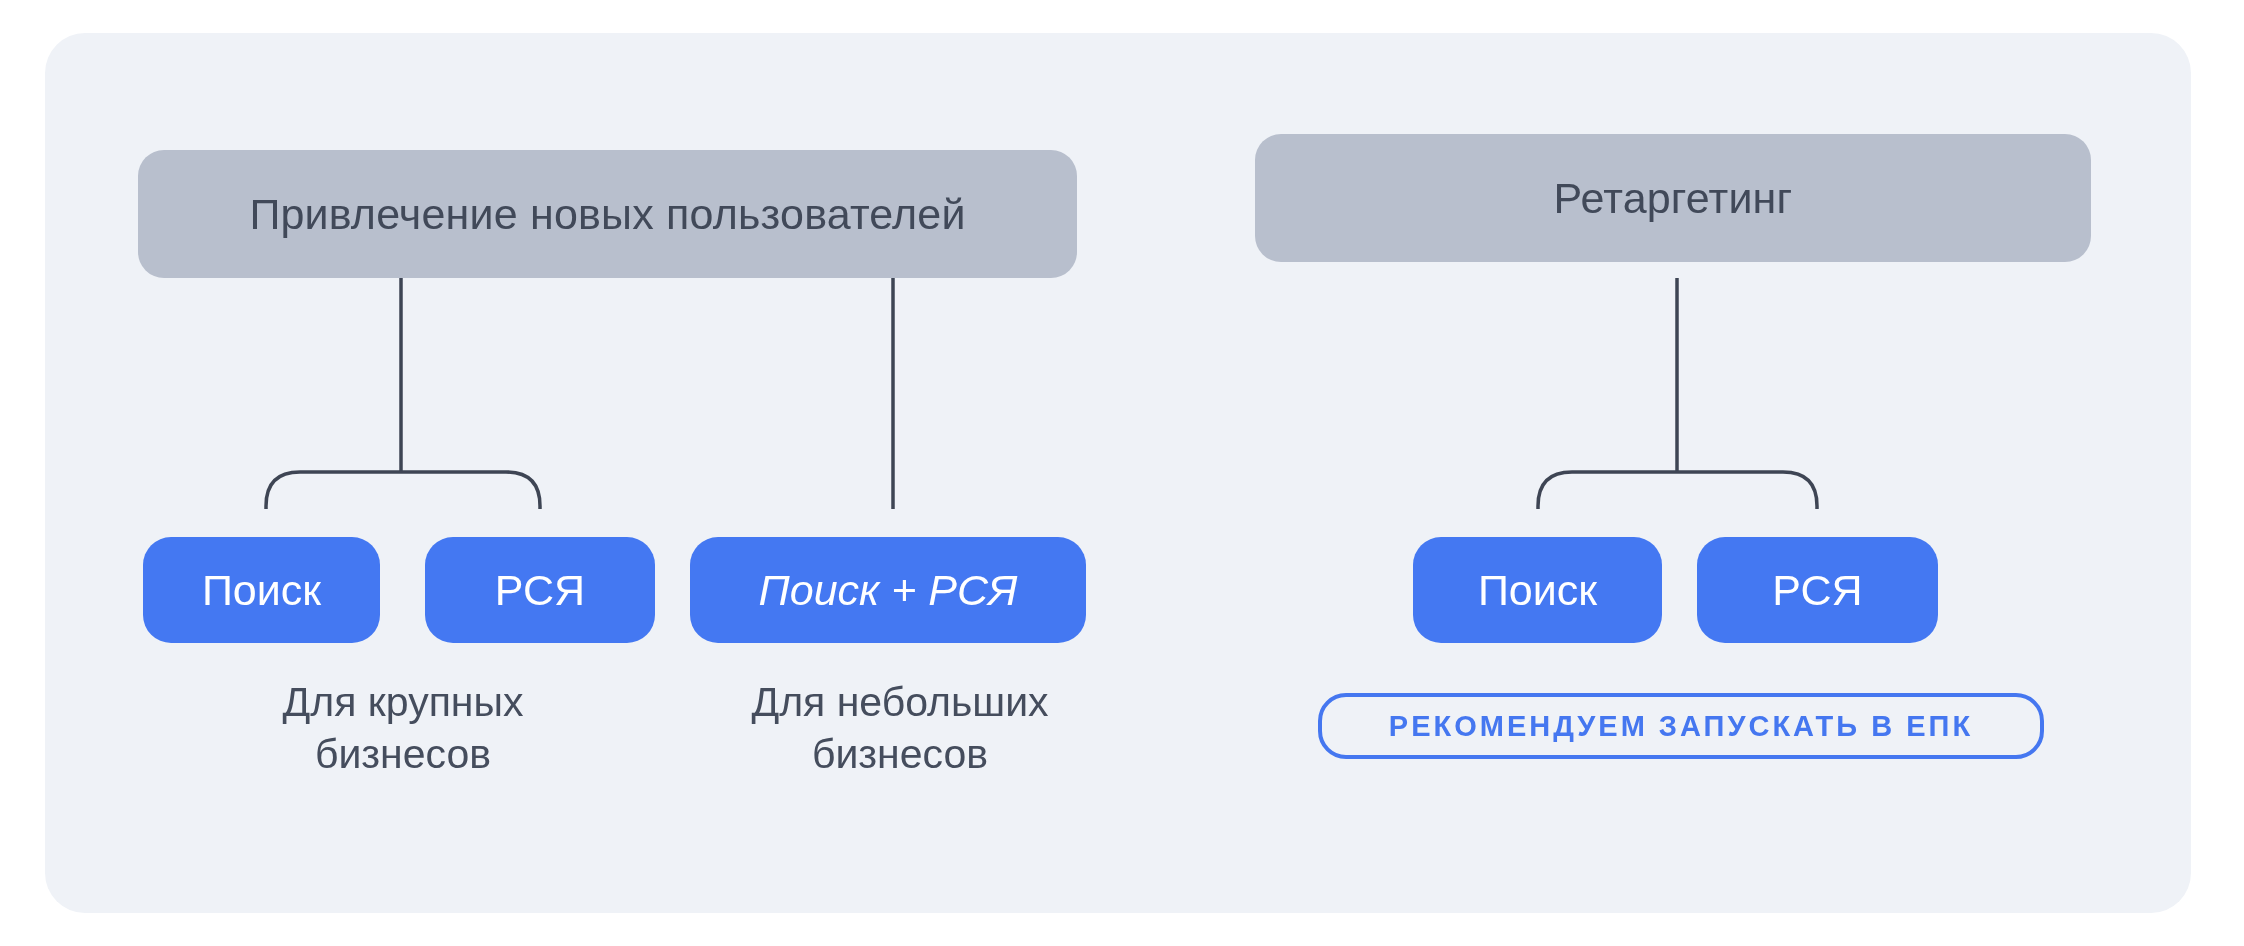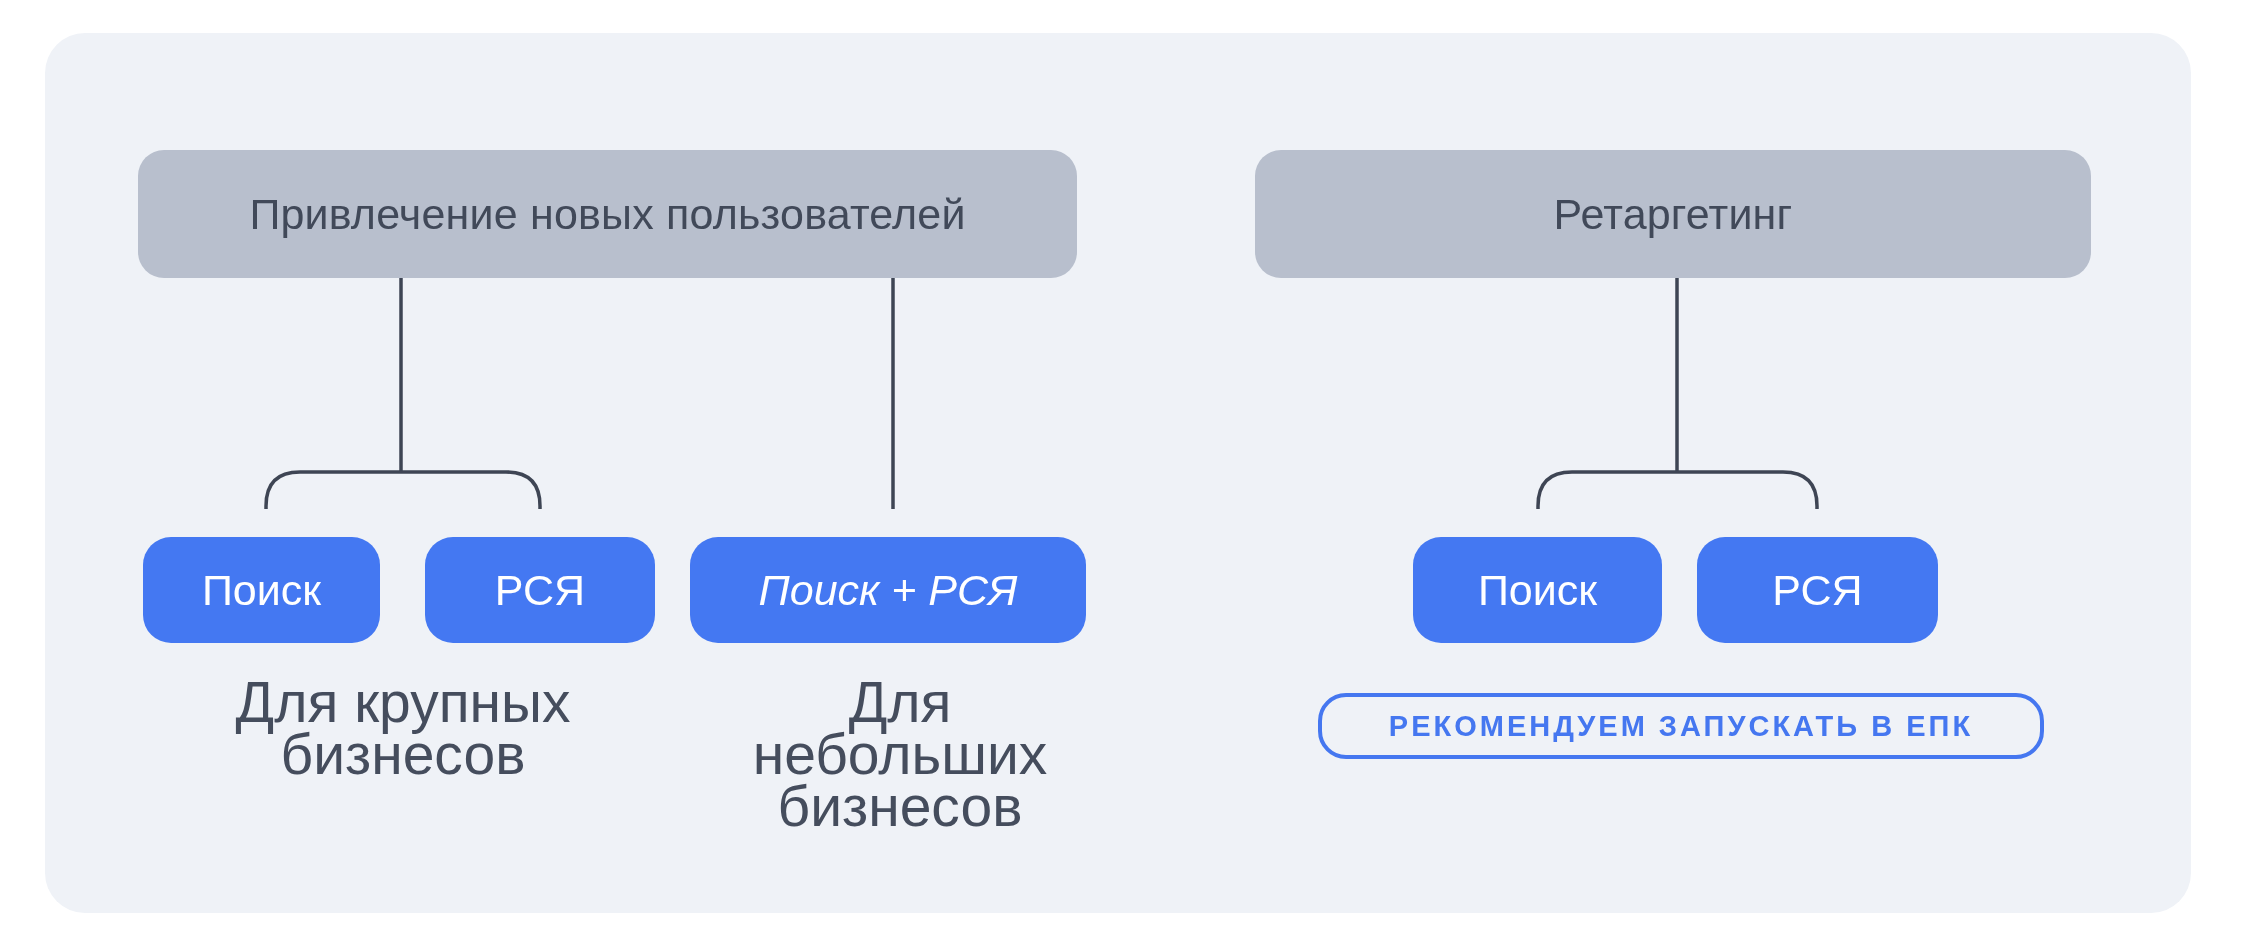--- a/index.html
+++ b/index.html
@@ -11,33 +11,33 @@
          background:var(--panel-bg,#eff2f7);border-radius:40px;}
 
   .connectors{position:absolute;left:0;top:0;width:2244px;height:946px;pointer-events:none;}
   .connectors path{fill:none;stroke:var(--connector,#3e4554);stroke-width:3.5px;}
 
   .header-box{position:absolute;height:128px;border-radius:26px;
               background:var(--header-bg,#b8bfcd);color:var(--header-text,#414959);
               display:flex;align-items:center;justify-content:center;
               font-size:43px;letter-spacing:0.2px;}
   .hdr-left{left:138px;top:150px;width:939px;}
-  .hdr-right{left:1255px;top:150px;width:836px;text-align:right;}
+  .hdr-right{left:1255px;top:134px;width:836px;text-align:right;}
 
   .node{position:absolute;top:509px;height:106px;border-radius:28px;
         background:var(--node-bg,#4478f2);color:var(--node-text,#ffffff);
         display:flex;align-items:center;justify-content:center;font-size:43px;margin-top:28px;}
   .n1{left:143px;width:237px;}
   .n2{left:425px;width:230px;}
   .n3{left:690px;width:396px;font-style:italic;}
   .n4{left:1413px;width:249px;}
   .n5{left:1697px;width:241px;}
 
   .caption{position:absolute;top:676px;width:360px;text-align:center;
-           font-size:57px;line-height:52px;color:var(--caption-text,#454d5d);}
+           font-size:41px;line-height:52px;color:var(--caption-text,#454d5d);}
   .cap1{left:223px;}
   .cap2{left:720px;}
 
   .badge{position:absolute;left:1318px;top:693px;width:726px;height:66px;
          box-sizing:border-box;border:4px solid var(--badge,#4577f0);border-radius:28px;
          color:var(--badge,#4577f0);background:transparent;
          display:flex;align-items:center;justify-content:center;
          font-size:29px;font-weight:bold;letter-spacing:3px;white-space:nowrap;}
 </style>
 </head>

